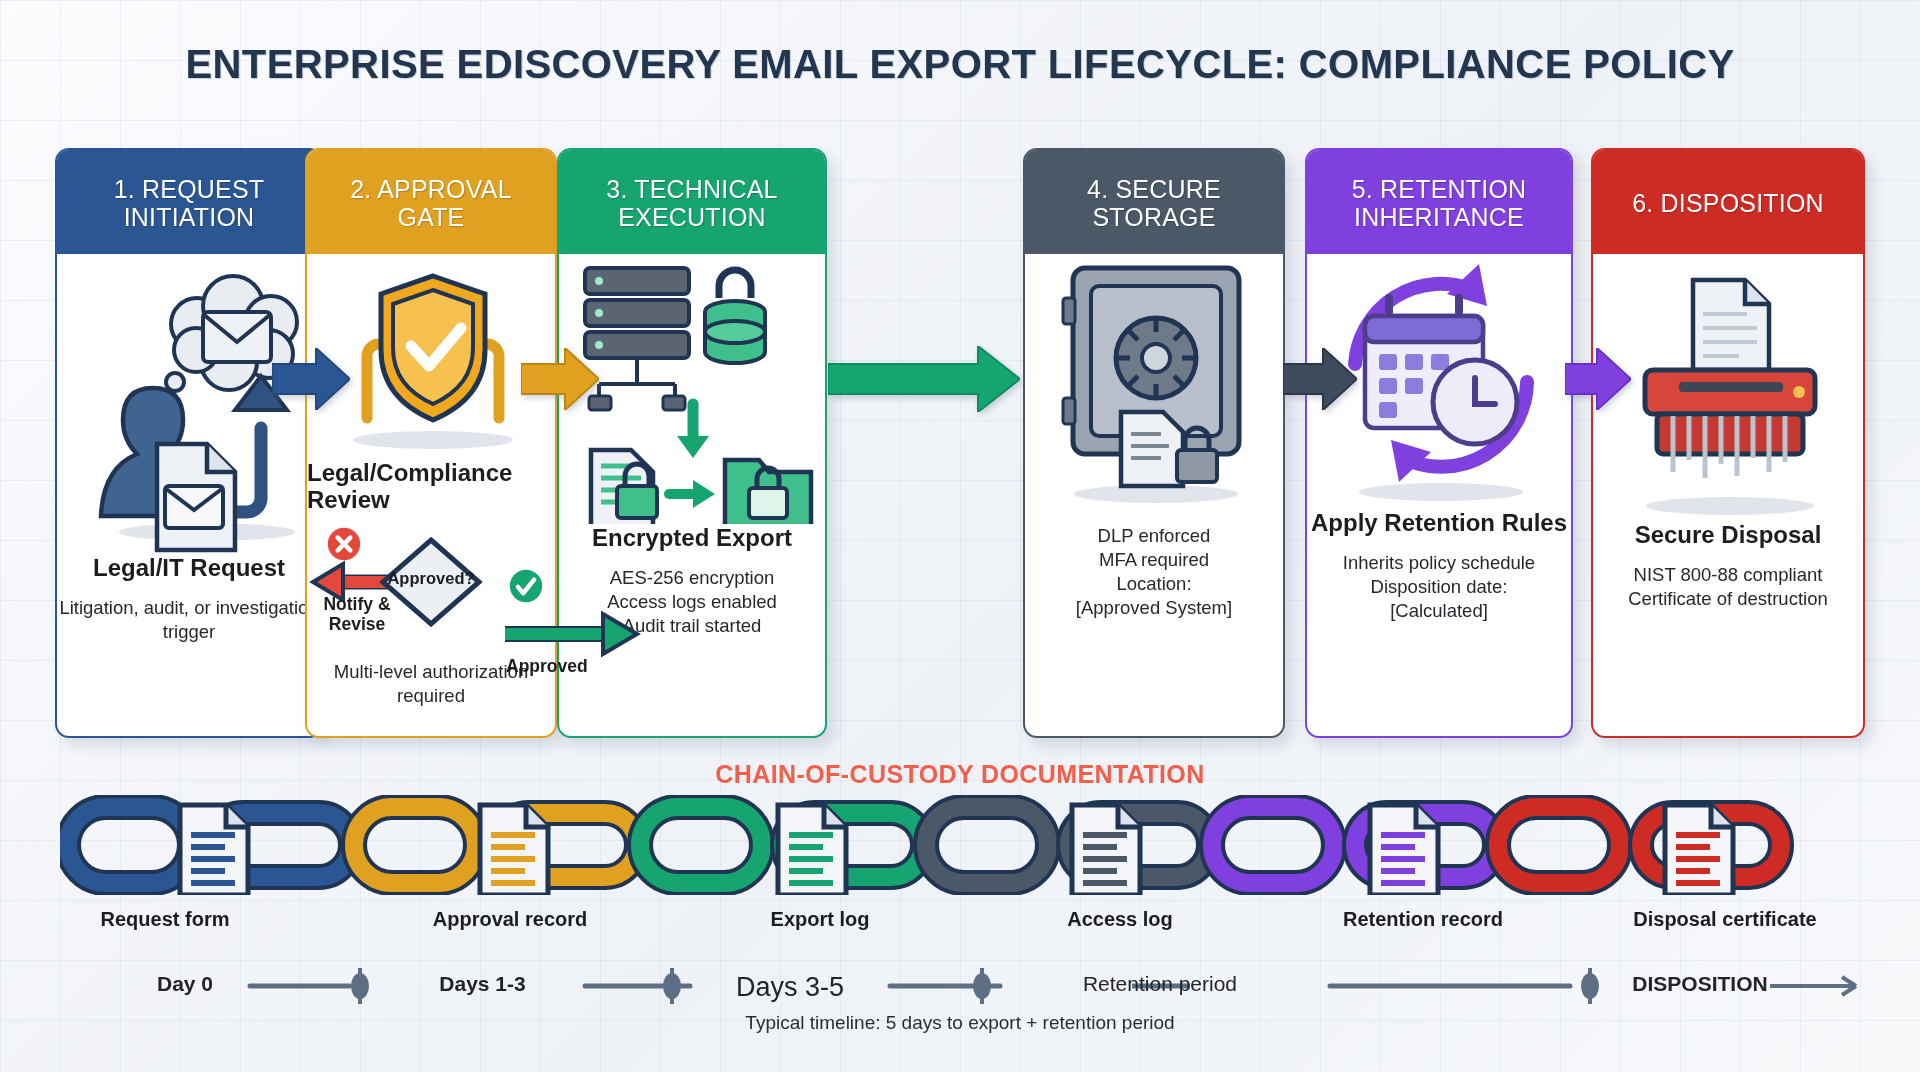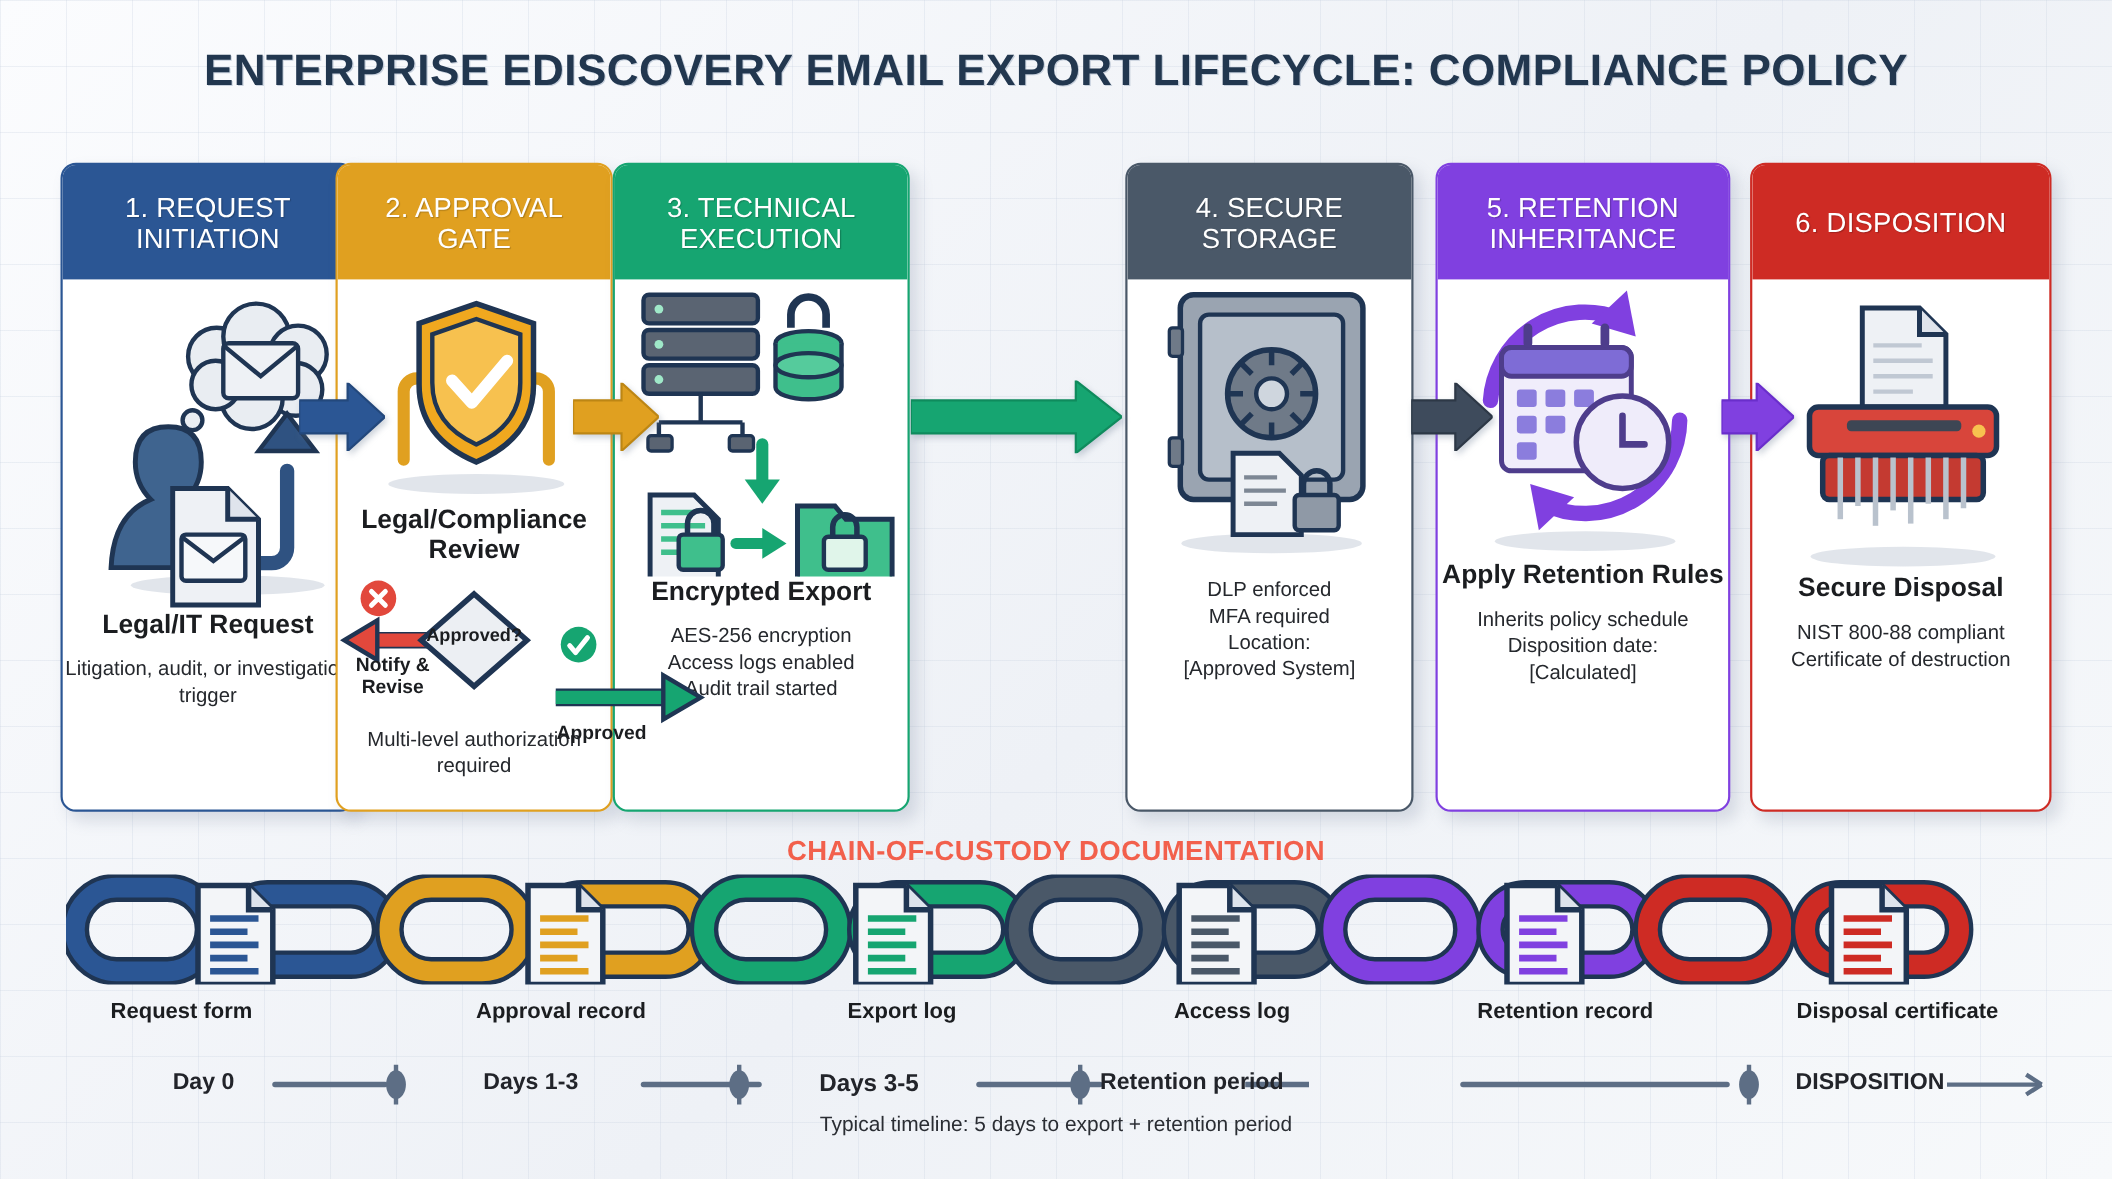--- a/index.html
+++ b/index.html
@@ -50,21 +50,21 @@
     min-height: 104px;
     display: flex; align-items: center; justify-content: center;
   }
   .card-body {
     flex: 1; position: relative;
     display: flex; flex-direction: column; align-items: center;
   }
   .art { position: relative; width: 100%; height: 300px; }
   .card-h2 {
     font-size: 24px; font-weight: bold; color: #1b1d20;
-    text-align: center; line-height: 1.14;
+    line-height: 1.14;
   }
   .card-desc {
     margin-top: 15px;
     font-size: 18.5px; color: #25282d; line-height: 1.3;
     text-align: center;
   }
 
   
   #card1 { left: 55px;   --c:#2b5694; }
   #card2 { left: 305px;  --c:#e0a020; }
@@ -547,19 +547,19 @@
           <ellipse cx="672" cy="26" rx="9" ry="13"></ellipse>
         <ellipse cx="982" cy="26" rx="9" ry="13"></ellipse>
           <ellipse cx="1590" cy="26" rx="9" ry="13"></ellipse>
       </g>
       <path d="M1132 26 H1190" stroke="#5d6e85" stroke-width="5"></path>
       <path d="M1770 26 H1856" stroke="#5d6e85" stroke-width="4"></path>
       <path d="M1856 26 l-14 -9 M1856 26 l-14 9" stroke="#5d6e85" stroke-width="4" fill="none"></path>
     </svg>
     <div style="position:absolute;left:120px;top:12px;width:130px;text-align:center;font-size:21px;font-weight:bold;color:#22242a">Day 0</div>
     <div style="position:absolute;left:390px;top:12px;width:185px;text-align:center;font-size:21px;font-weight:bold;color:#22242a">Days 1-3</div>
-    <div style="position:absolute;left:700px;top:12px;width:180px;text-align:center;font-size:22px;font-weight:bold;color:#22242a">Days 3-5</div>
-    <div style="position:absolute;left:1000px;top:12px;width:320px;text-align:left;font-size:21px;font-weight:bold;color:#22242a">Retention period</div>
+    <div style="position:absolute;left:700px;top:12px;width:180px;text-align:center;font-size:27px;font-weight:normal;color:#22242a">Days 3-5</div>
+    <div style="position:absolute;left:1000px;top:12px;width:320px;text-align:center;font-size:21px;font-weight:normal;color:#22242a">Retention period</div>
     <div style="position:absolute;left:1600px;top:12px;width:200px;text-align:center;font-size:21px;font-weight:bold;color:#22242a">DISPOSITION</div>
   </div>
 
   <div id="tlFoot">Typical timeline: 5 days to export + retention period</div>
 </div>
 
 </body></html>

